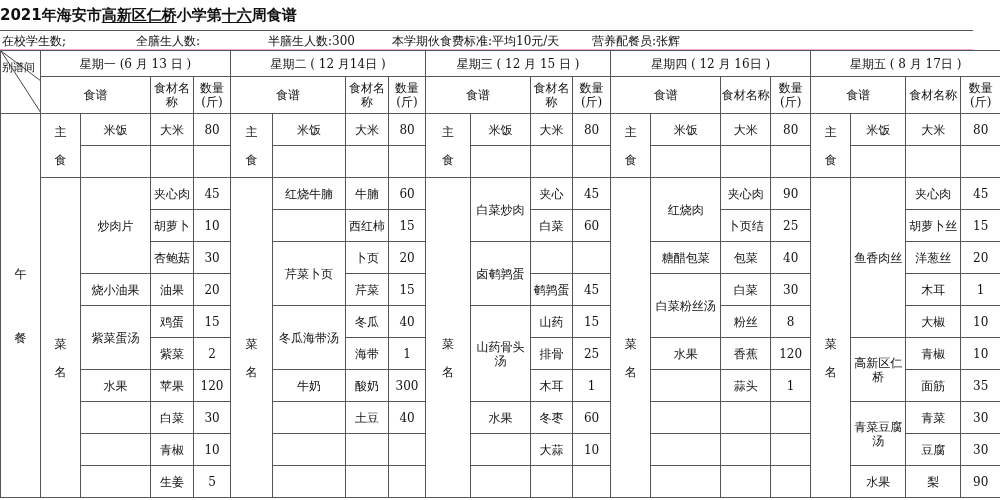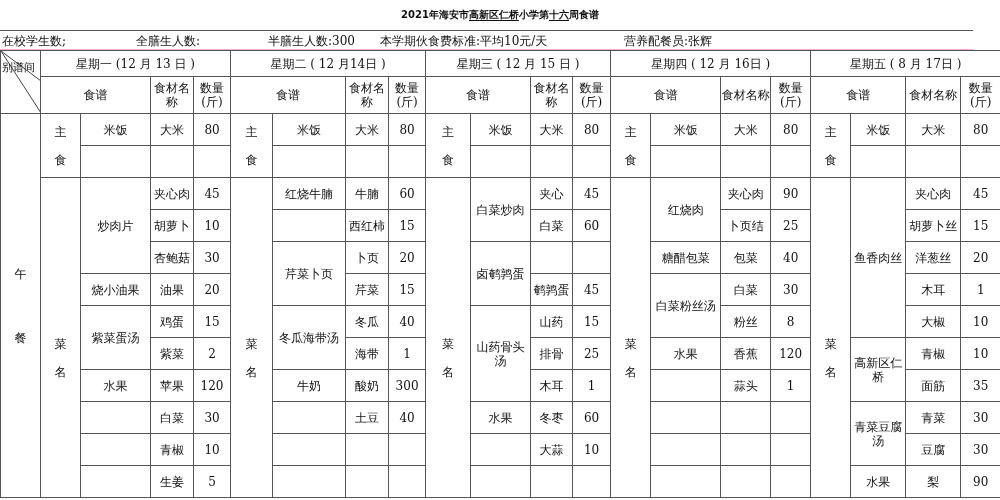--- a/index.html
+++ b/index.html
@@ -1,17 +1,17 @@
 <!DOCTYPE html>
 <html><head>
 <meta charset="utf-8">
 <style>
   html,body{margin:0;padding:0;background:#fff;}
   body{width:1000px;height:500px;overflow:hidden;position:relative;font-family:"DejaVu Serif","Liberation Serif",serif;color:#111;}
-  .title{position:absolute;left:0;top:0;width:1000px;height:30px;text-align:center;line-height:30px;font-family:"DejaVu Sans","Liberation Sans",sans-serif;font-size:10px;font-weight:bold;}
+  .title{position:absolute;left:0;top:0;width:1000px;height:30px;text-align:left;line-height:30px;font-family:"DejaVu Sans","Liberation Sans",sans-serif;font-size:15px;font-weight:bold;}
   .title u{text-decoration:underline;text-underline-offset:2px;}
   .info{position:absolute;left:0;top:30px;width:973px;height:20px;line-height:20px;font-size:12px;border-top:1px solid #555;border-bottom:1px solid #f9a8d4;box-sizing:border-box;}
   .info span{position:absolute;top:0;white-space:nowrap;}
   table{position:absolute;left:0;top:50px;border-collapse:collapse;table-layout:fixed;width:1000px;font-size:12px;}
   td{border:1px solid #555;text-align:center;vertical-align:middle;padding:0;overflow:hidden;line-height:14px;}
   .hdr td{height:25px;}
   .sub td{height:36px;}
   .row td{height:31px;}
   .corner{position:relative;height:62px;font-size:11px;}
   .corner .a{position:absolute;left:1px;top:-1px;line-height:12px;padding-left:48px;}
@@ -22,22 +22,22 @@
 <body>
 
 <div class="title">
   <span>2021年海安市</span><u>高新区仁桥</u><span>小学第</span><u>十六</u><span>周食谱</span>
 </div>
 
 <div class="info">
   <span style="left:2px">在校学生数;</span>
   <span style="left:136px">全膳生人数:</span>
   <span style="left:268px">半膳生人数:300</span>
-  <span style="left:380px">本学期伙食费标准:平均10元/天</span>
-  <span style="left:624px">营养配餐员:张辉</span>
+  <span style="left:392px">本学期伙食费标准:平均10元/天</span>
+  <span style="left:592px">营养配餐员:张辉</span>
 </div>
 
 <table id="menu">
   <colgroup>
     <col style="width:40px">
       <col style="width:40px">
       <col style="width:70px">
       <col style="width:43px">
       <col style="width:37px">
     <col style="width:42px">
@@ -62,21 +62,21 @@
         <td rowspan="2">
           <div class="corner">
             <svg width="40" height="62">
               <line x1="0" y1="0" x2="40" y2="62" stroke="#444" stroke-width="1"></line>
               <line x1="0" y1="0" x2="40" y2="30" stroke="#444" stroke-width="1"></line>
             </svg>
             <span class="a">餐菜时</span>
             <span class="b">别谱间</span>
           </div>
         </td>
-        <td colspan="4">星期一 (12 月 13 日 )</td>
+        <td colspan="4">星期一 (6 月 13 日 )</td>
         <td colspan="4">星期二 ( 12 月14日 )</td>
         <td colspan="4">星期三 ( 12 月 15 日 )</td>
         <td colspan="4">星期四 ( 12 月 16日 )</td>
         <td colspan="4">星期五 ( 8 月 17日 )</td>
       </tr>
       <tr class="sub">
         <td colspan="2">食谱</td>
         <td>食材名称</td>
         <td>数量(斤)</td>
         <td colspan="2">食谱</td>

